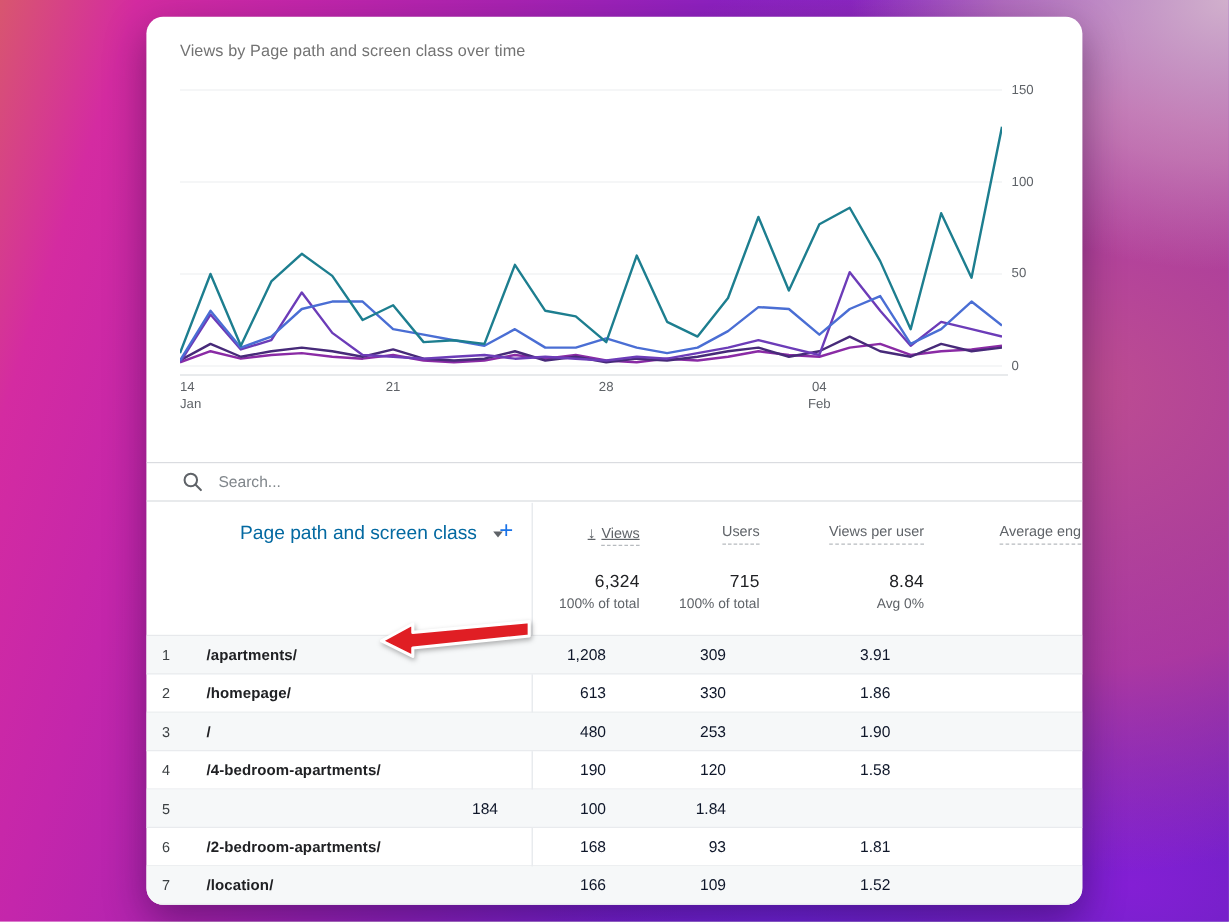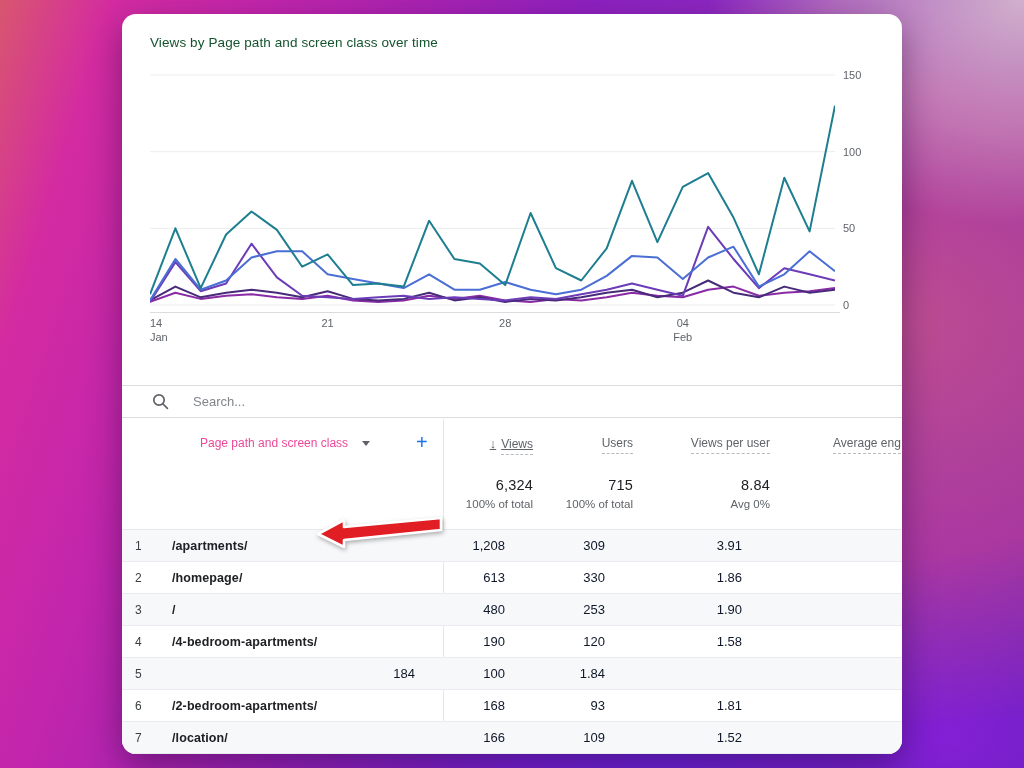--- a/index.html
+++ b/index.html
@@ -18,51 +18,51 @@
   }
 
   .card {
     position:absolute; left:122px; top:14px; width:780px; height:740px;
     background:#fff; border-radius:14px; overflow:hidden;
     box-shadow:0 12px 34px rgba(20,0,40,.40);
   }
 
   .card-title {
     position:absolute; left:28px; top:21px;
-    font-size:13.5px; color:#14532d; letter-spacing:.1px;
+    font-size:13.5px; color:#737373; letter-spacing:.1px;
   }
 
   
   .chart-area { position:absolute; left:28px; top:58px; width:685px; height:240px; }
   .axis-bottom { position:absolute; left:28px; top:298px; width:690px; height:0;
     border-top:1px solid #dadce0; }
   .y-tick { position:absolute; font-size:11px; color:#5f6368; }
   .x-tick { position:absolute; top:302px; font-size:11px; color:#5f6368; line-height:14px; }
   .x-tick.centered { transform:translateX(-50%); text-align:center; }
 
   
   .search-row {
     position:absolute; left:0; top:371px; width:780px; height:33px;
     border-top:1px solid #dadce0; border-bottom:1px solid #dadce0;
     display:flex; align-items:center; padding-left:30px;
   }
   .search-row svg { flex:0 0 auto; }
   .search-input {
-    border:none; outline:none; margin-left:24px; width:400px;
+    border:none; outline:none; margin-left:13px; width:400px;
     font-size:13px; color:#3c4043; font-family:"Liberation Sans",sans-serif;
   }
   .search-input::placeholder { color:#80868b; }
 
   
   .v-divider { position:absolute; left:321px; top:405px; bottom:0; width:0;
     border-left:1px solid #e3e6ea; }
 
   .thead { position:absolute; left:0; top:404px; width:780px; height:56px; }
   .dim-header { position:absolute; left:78px; top:18px; display:flex; align-items:center;
-    font-size:12px; color:#ec4899; cursor:pointer; }
+    font-size:16px; color:#0369a1; cursor:pointer; }
   .caret { width:0; height:0; margin-left:14px; border-left:4.5px solid transparent;
     border-right:4.5px solid transparent; border-top:5px solid #5f6368; }
   .plus-btn { position:absolute; left:288px; top:11px; color:#1a73e8; font-size:20px;
     font-weight:400; cursor:pointer; padding:2px 6px; }
   .col-h { position:absolute; top:18px; font-size:12px; color:#5f6368; text-align:right;
     cursor:pointer; white-space:nowrap; }
   .col-h .lbl { border-bottom:1.5px dashed #b7bbbf; padding-bottom:3px; }
   .sort-arrow { color:#5f6368; margin-right:5px; font-size:13px; }
   .col-views  { right:369px;text-decoration:underline; }
   .col-users  { right:269px; }

